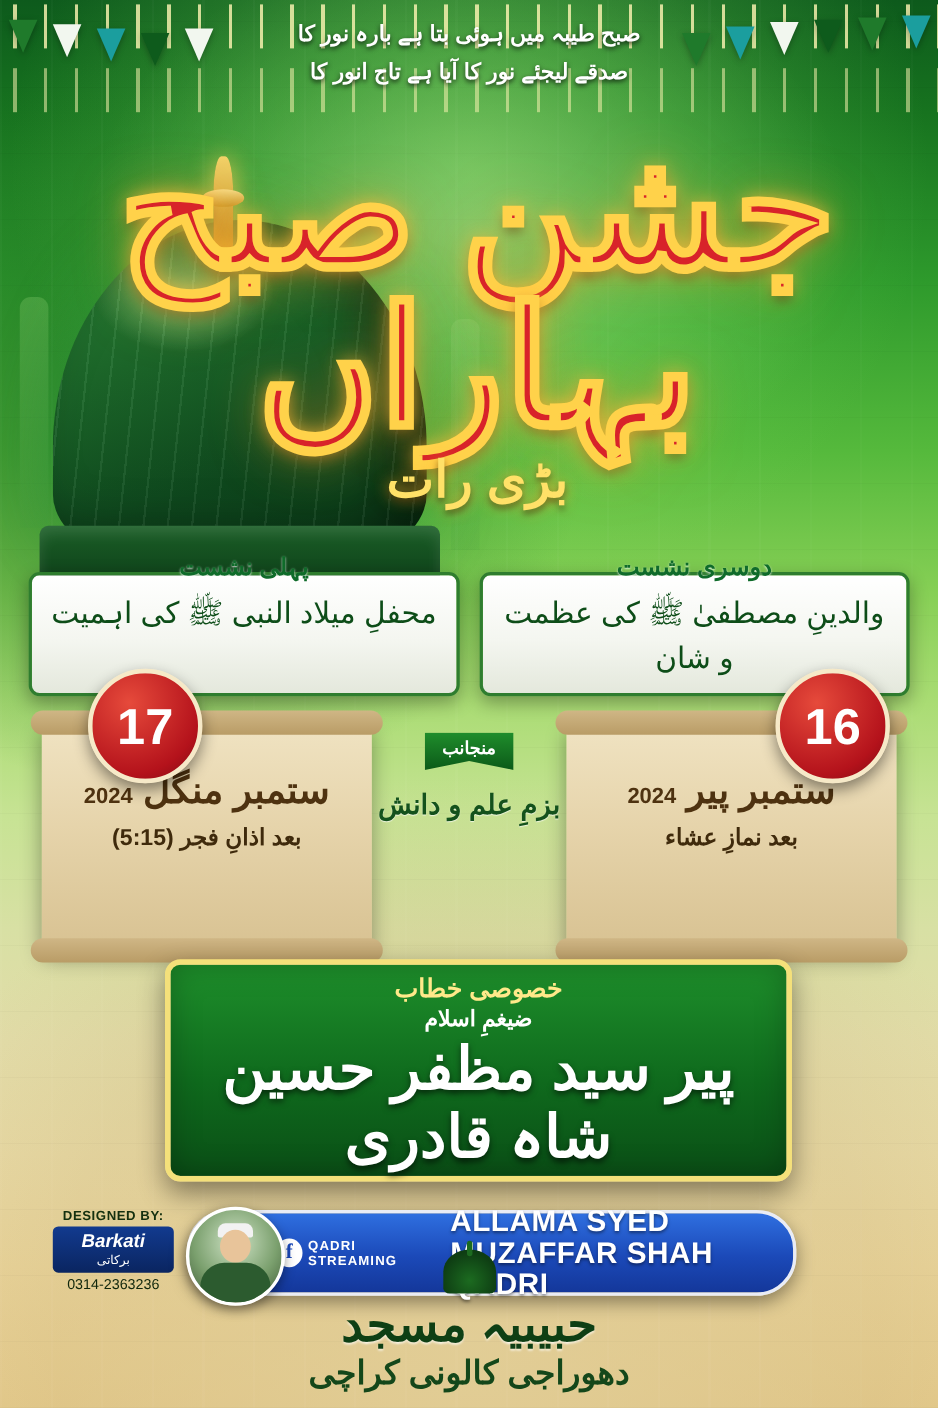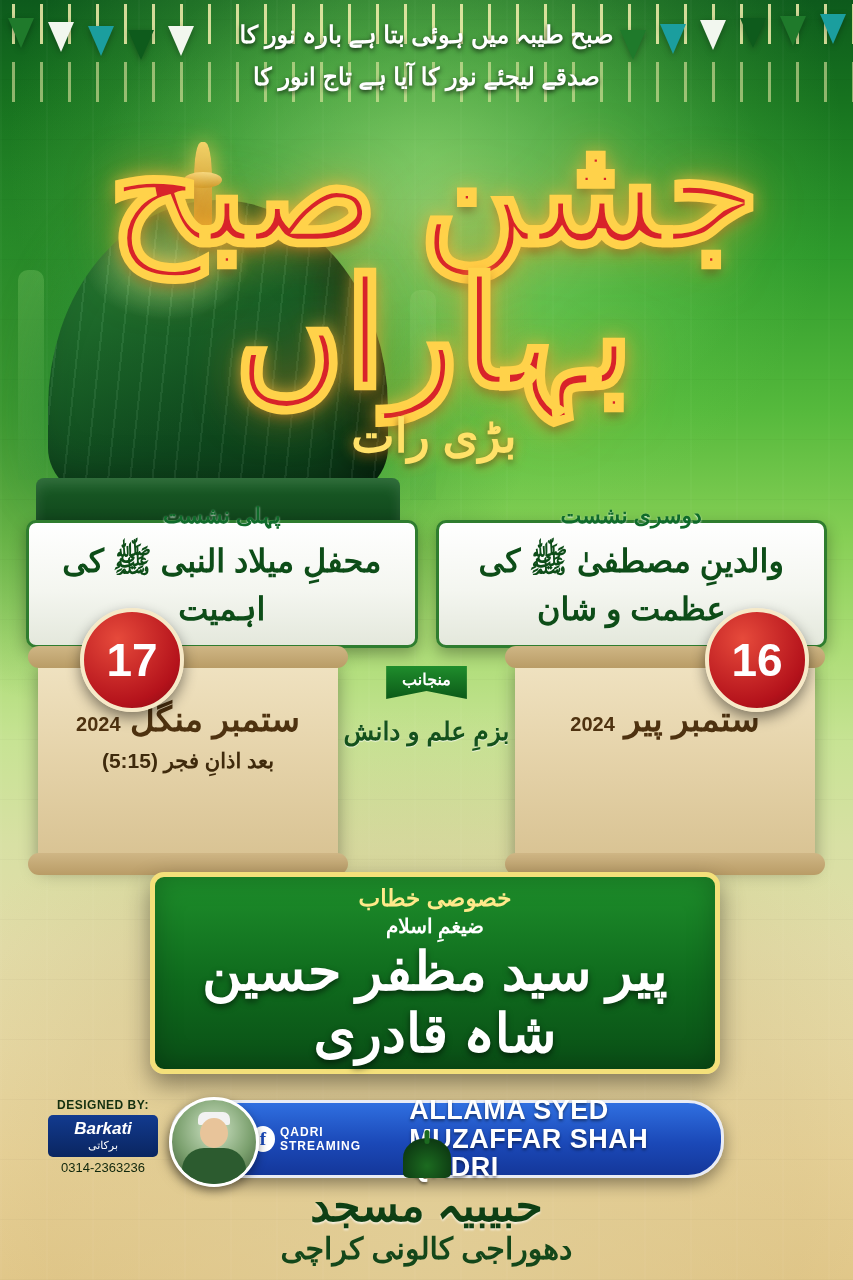--- a/index.html
+++ b/index.html
@@ -142,21 +142,21 @@
   
   .couplet {
     position: absolute;
     left: 0; right: 0; top: 14px;
     text-align: center;
     color: #ffffff;
     direction: rtl;
     text-shadow: 0 2px 5px rgba(0,0,0,.75);
     line-height: 1.75;
   }
-  .couplet div { font-size: 24px; font-weight: bold; }
+  .couplet div { font-size: 20px; font-weight: bold; }
 
   
   .title-block {
     position: absolute;
     left: 15px; right: 0; top: 120px;
     text-align: center;
     direction: rtl;
   }
   .title-main {
     font-size: 150px;
@@ -203,22 +203,22 @@
     top: -20px; right: 50%;
     transform: translateX(50%);
     font-size: 22px;
     font-weight: bold;
     color: #0f6b2a;
     background: transparent;
     text-shadow: 0 1px 2px rgba(255,255,255,.9);
     white-space: nowrap;
   }
   .session-title {
-    font-size: 32px;
-    font-weight: bold;
+    font-size: 27px;
+    font-weight: normal;
     color: #0d4d18;
     line-height: 1.5;
   }
 
   
   .dates {
     position: absolute;
     left: 20px; right: 20px; top: 630px;
     height: 250px;
   }
@@ -510,20 +510,21 @@
   </div>
 
   <div class="dates">
 
     <div class="scroll scroll-right">
       <div class="scroll-inner">
         <div class="scroll-date">
           <span>ستمبر پیر</span>
           <span class="scroll-year">2024</span>
         </div>
+        <div class="scroll-time">بعد نمازِ عشاء</div>
       </div>
     </div>
     <div class="day-badge right">16</div>
 
     <div class="scroll scroll-left">
       <div class="scroll-inner">
         <div class="scroll-date">
           <span>ستمبر منگل</span>
           <span class="scroll-year">2024</span>
         </div>

